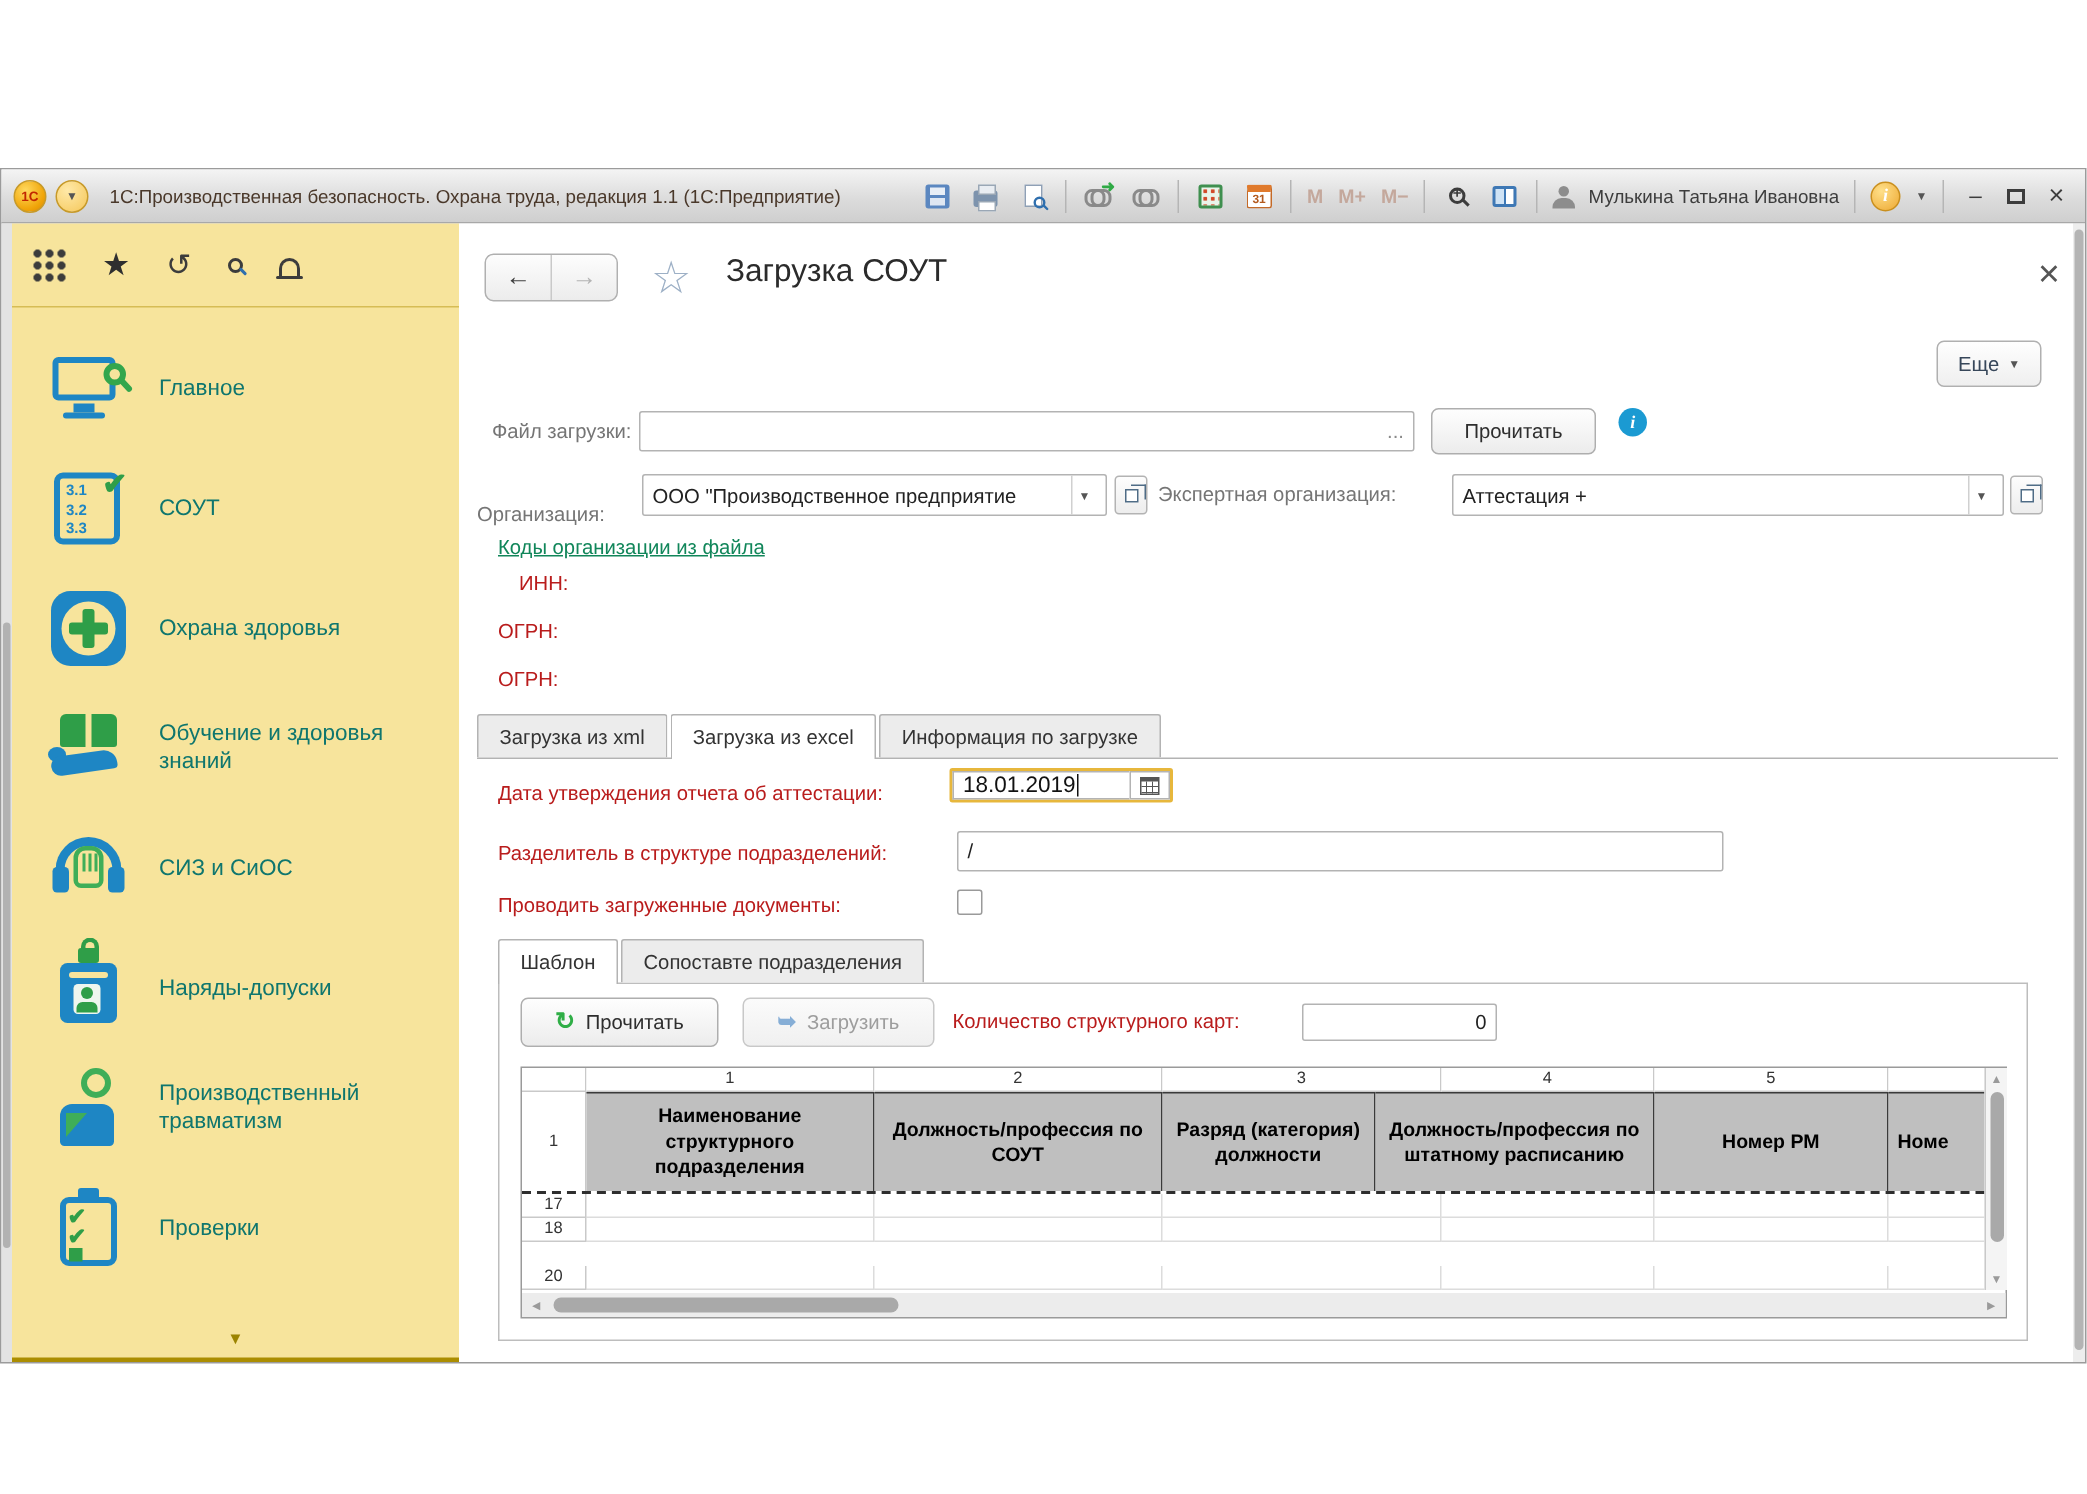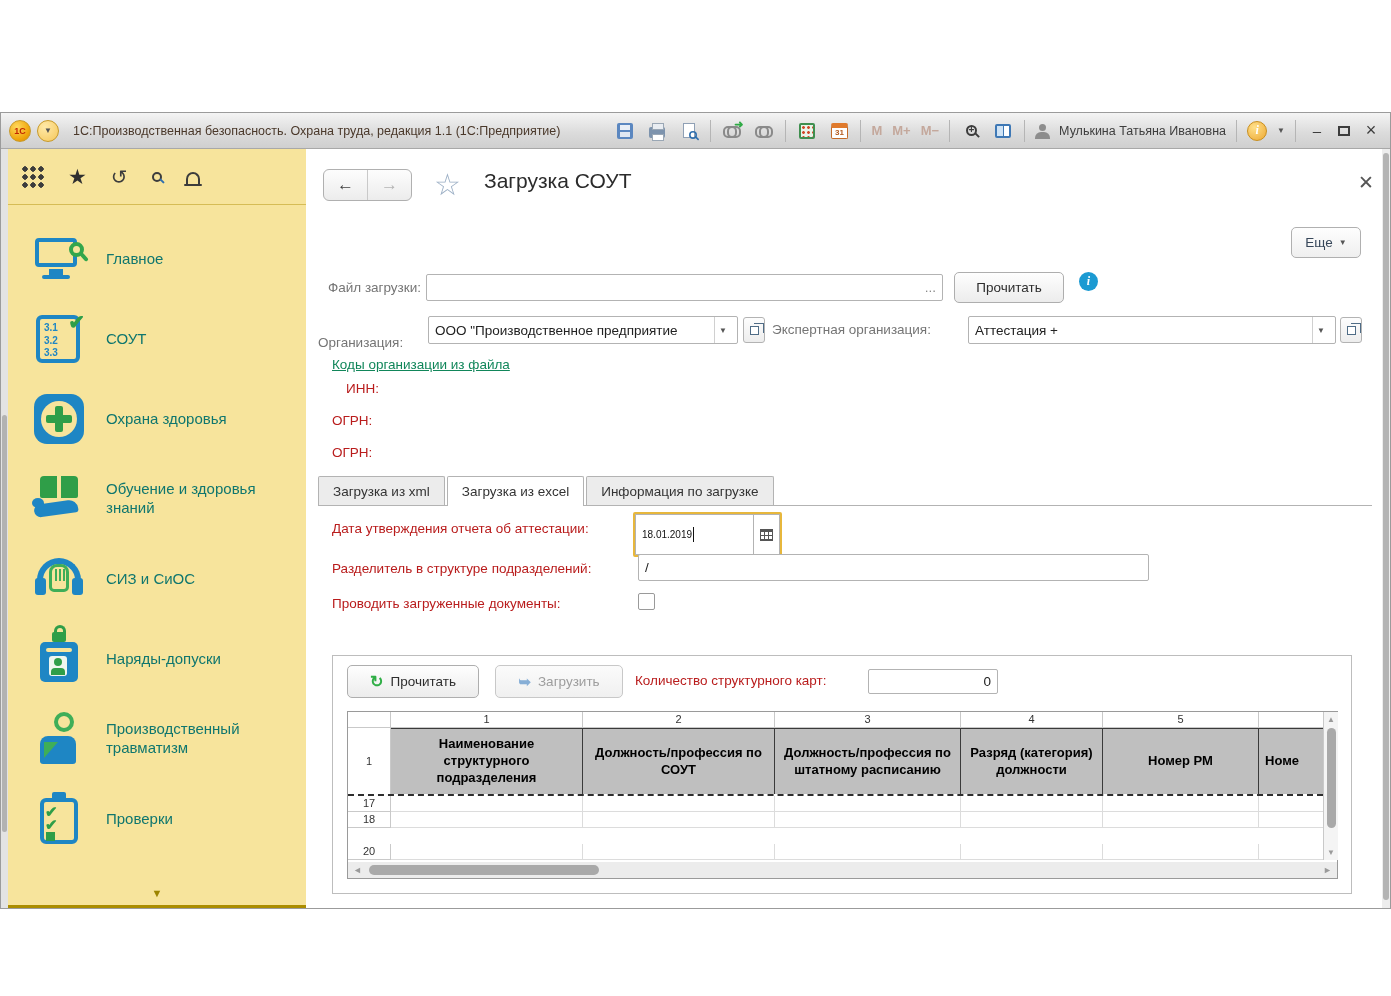--- a/index.html
+++ b/index.html
@@ -125,21 +125,21 @@
   .btn.disabled{color:#9d9d9d;border-color:#c8c8c8;background:linear-gradient(#fbfbfb,#f0f0f0)}
   .info-dot{width:19px;height:19px;border-radius:50%;background:#1b9ad2;color:#fff;font-weight:bold;font-style:italic;display:flex;align-items:center;justify-content:center;font-size:12px;font-family:"Liberation Serif",serif}
   .g-link{font-size:13.5px;color:#11865a;text-decoration:underline}
   
   .tabrow{position:absolute;display:flex;align-items:flex-start;height:30px}
   .tab{height:29px;border:1px solid #b3b3b3;border-bottom:none;background:#ececec;display:flex;align-items:center;padding:0 14px;font-size:13.5px;color:#333;margin-right:2px;border-radius:2px 2px 0 0}
   .tab.active{background:#fff;height:30px;position:relative;z-index:3}
   .tabline{position:absolute;height:1px;background:#b3b3b3;z-index:1}
   
   .focus-wrap{position:absolute;border:2px solid #e7b73c;border-radius:2px;background:#fff;display:flex}
-  .focus-wrap .dinp{display:flex;align-items:center;font-size:10px;color:#111;padding:12px 6px;width:118px;border:1px solid #b3b3b3;border-right:none}
+  .focus-wrap .dinp{display:flex;align-items:center;font-size:15px;color:#111;padding:0 6px;width:118px;border:1px solid #b3b3b3;border-right:none}
   .caret{width:1px;height:15px;background:#111;margin-left:1px}
   .calbtn{width:27px;border:1px solid #b3b3b3;display:flex;align-items:center;justify-content:center;background:#fff}
   .i-grid{width:13px;height:12px;border:1.5px solid #555;border-top:3.5px solid #555;background:
      linear-gradient(#555 1px,transparent 1px) 0 3px/4px 4px,
      linear-gradient(90deg,#555 1px,transparent 1px) 3px 0/4px 4px,#fff}
   .checkbox{width:17px;height:17px;border:1px solid #9a9a9a;background:#fff;border-radius:2px}
   .groupbox{position:absolute;border:1px solid #bdbdbd}
   .refresh-i{color:#2fae46;font-size:16px;font-weight:bold;line-height:1}
   .load-i{color:#86aed6;font-size:15px;font-weight:bold;line-height:1}
   
@@ -389,20 +389,28 @@
     </div>
 
     <div class="lbl-d abs" style="left:26px;top:412px">Разделитель в структуре подразделений:</div>
     <div class="inp abs" style="left:332px;top:405px;width:511px;height:27px">
       <span>/</span>
     </div>
 
     <div class="lbl-d abs" style="left:26px;top:447px">Проводить загруженные документы:</div>
     <div class="checkbox abs" style="left:332px;top:444px"></div>
 
+    <div class="tabrow" style="left:26px;top:477px;z-index:4">
+      <div class="tab active">
+          <span>Шаблон</span>
+        </div>
+      <div class="tab">
+          <span>Сопоставте подразделения</span>
+        </div>
+    </div>
 
     <div class="groupbox" style="left:26px;top:506px;width:1020px;height:239px">
       <div class="btn abs" style="left:14px;top:9px;width:132px;height:33px">
         <span class="refresh-i">↻</span>
         <span>Прочитать</span>
       </div>
       <div class="btn disabled abs" style="left:162px;top:9px;width:128px;height:33px">
         <span class="load-i">➥</span>
         <span>Загрузить</span>
       </div>
@@ -418,22 +426,22 @@
           <div class="nc" style="width:192px">2</div>
           <div class="nc" style="width:186px">3</div>
           <div class="nc" style="width:142px">4</div>
           <div class="nc" style="width:156px">5</div>
           <div class="nc" style="width:64px;border-right:none"></div>
         </div>
         <div class="hdrrow">
           <div class="rownumcell">1</div>
           <div class="hcell" style="width:192px">Наименование структурного подразделения</div>
           <div class="hcell" style="width:192px">Должность/профессия по СОУТ</div>
+          <div class="hcell" style="width:142px">Разряд (категория) должности</div>
           <div class="hcell" style="width:186px">Должность/профессия по штатному расписанию</div>
-          <div class="hcell" style="width:142px">Разряд (категория) должности</div>
           <div class="hcell" style="width:156px">Номер РМ</div>
           <div class="hcell" style="width:64px;border-right:none;justify-content:flex-start">Номе</div>
         </div>
         <div class="dashed"></div>
 
         <div class="drow" style="top:84px">
           <div class="rn">17</div>
           <div class="dc" style="width:192px"></div>
             <div class="dc" style="width:192px"></div>
             <div class="dc" style="width:186px"></div>

